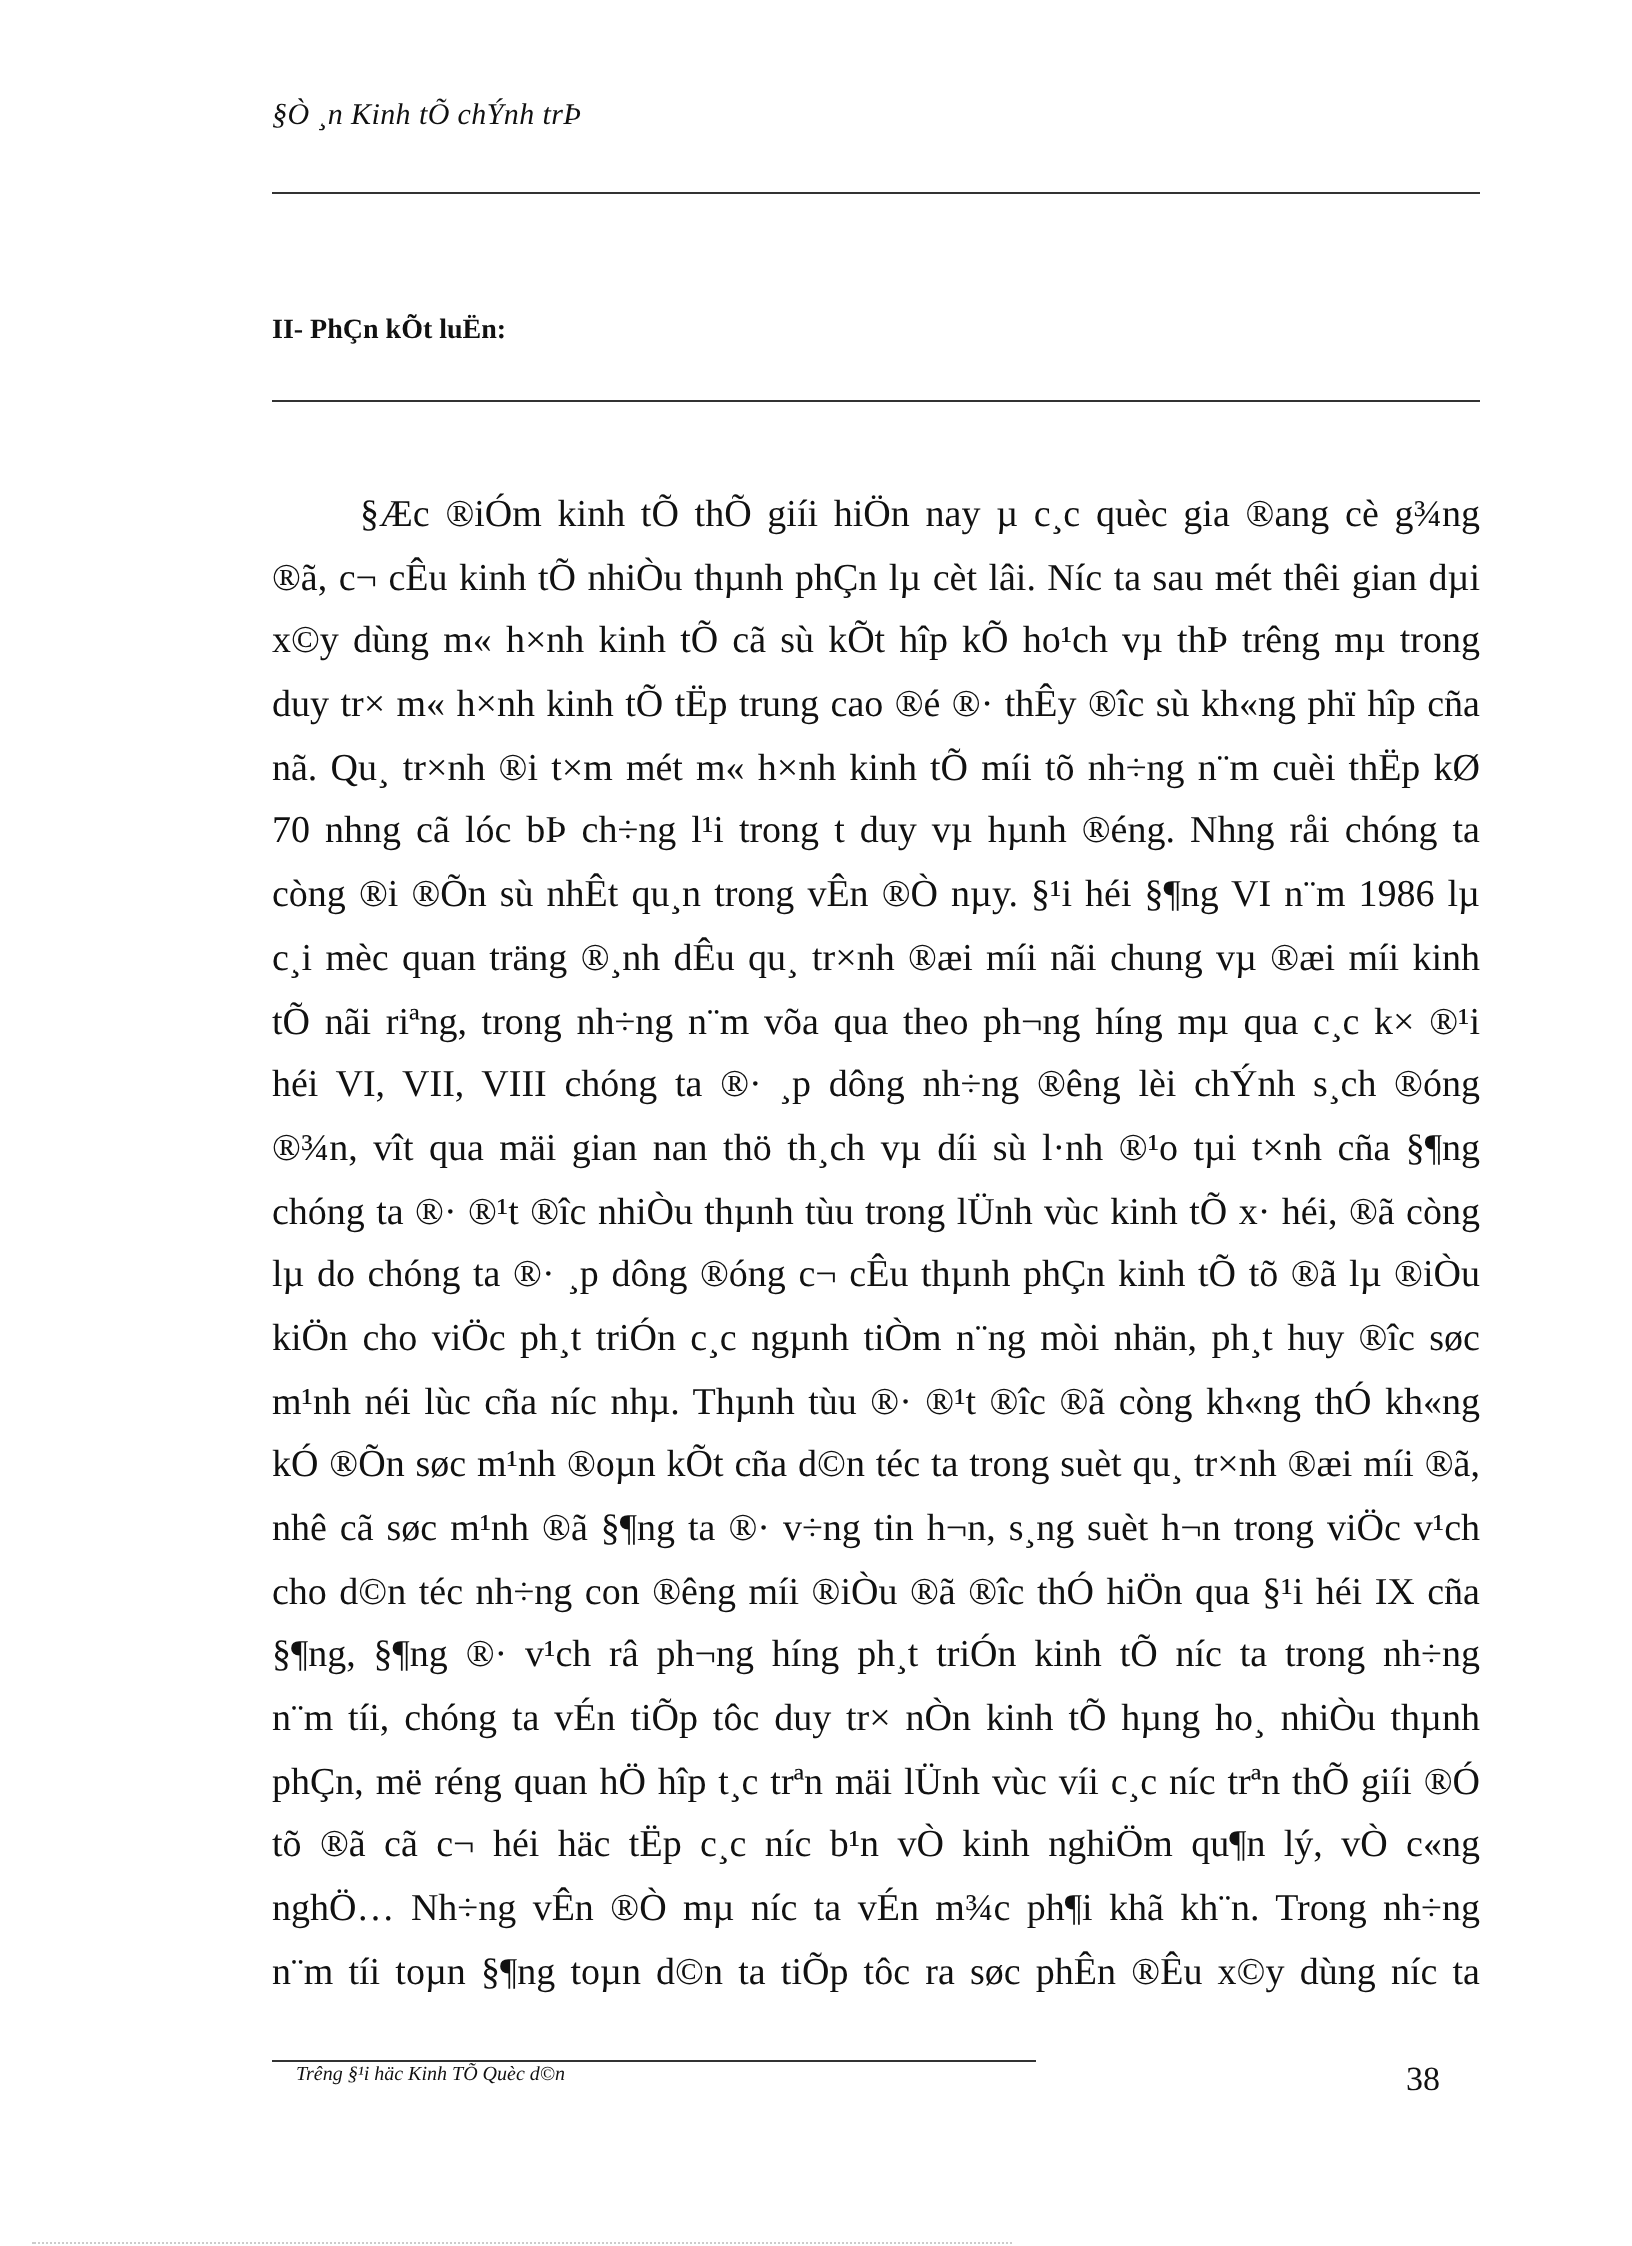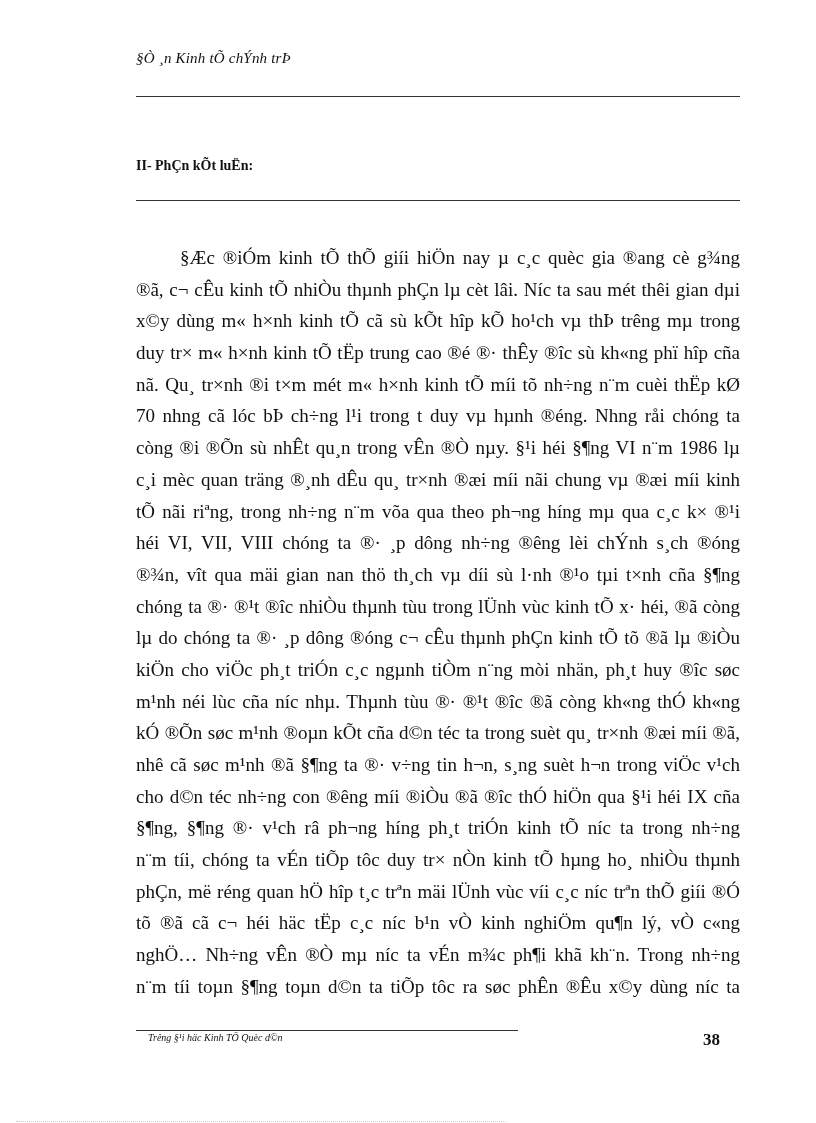--- a/index.html
+++ b/index.html
@@ -85,21 +85,20 @@
       font-style: italic;
       margin-left: 12px;
     }
     .page-number {
       position: absolute;
       left: 680px;
       top: 1030px;
       width: 40px;
       text-align: right;
       font-size: 17px;
-      font-weight: bold;
     }
     .page-edge {
       position: absolute;
       left: 16px;
       top: 1121px;
       width: 490px;
       height: 0;
       border-top: 1px dotted #cccccc;
     }
   </style>

